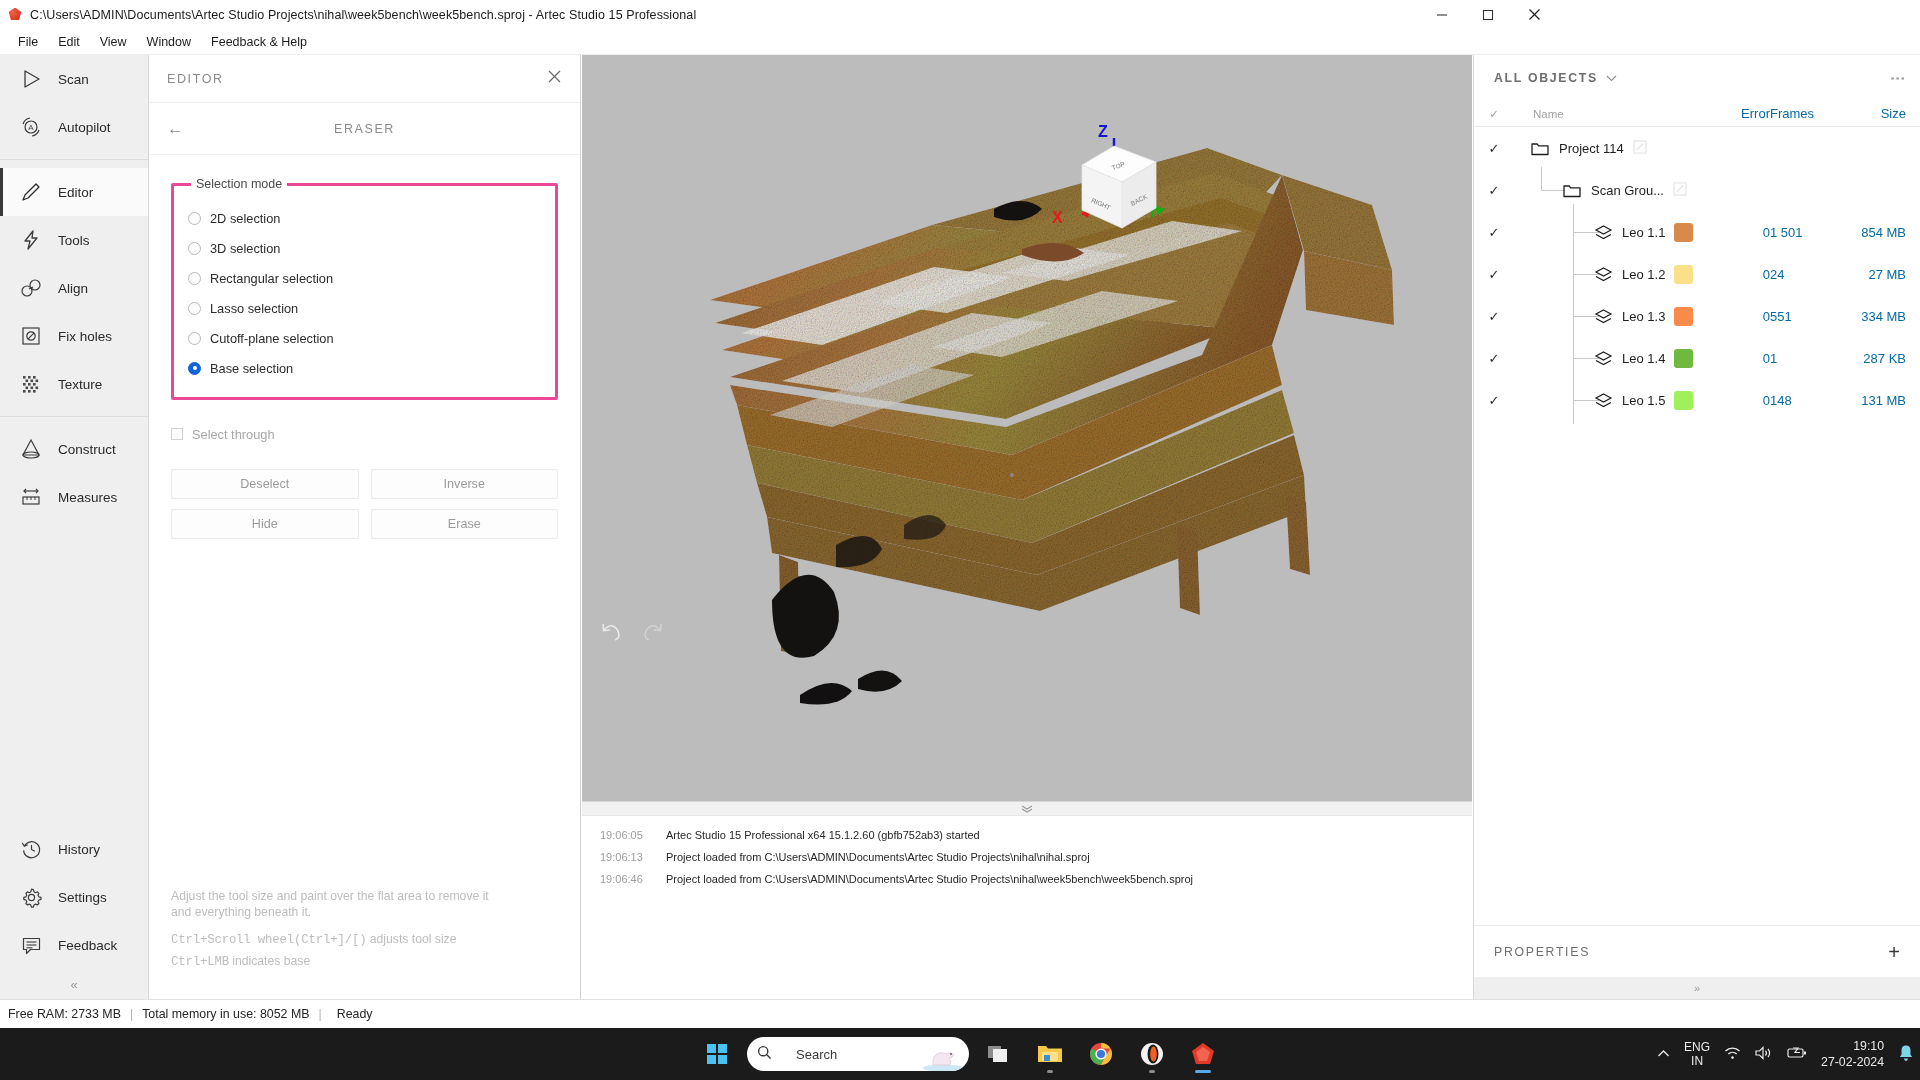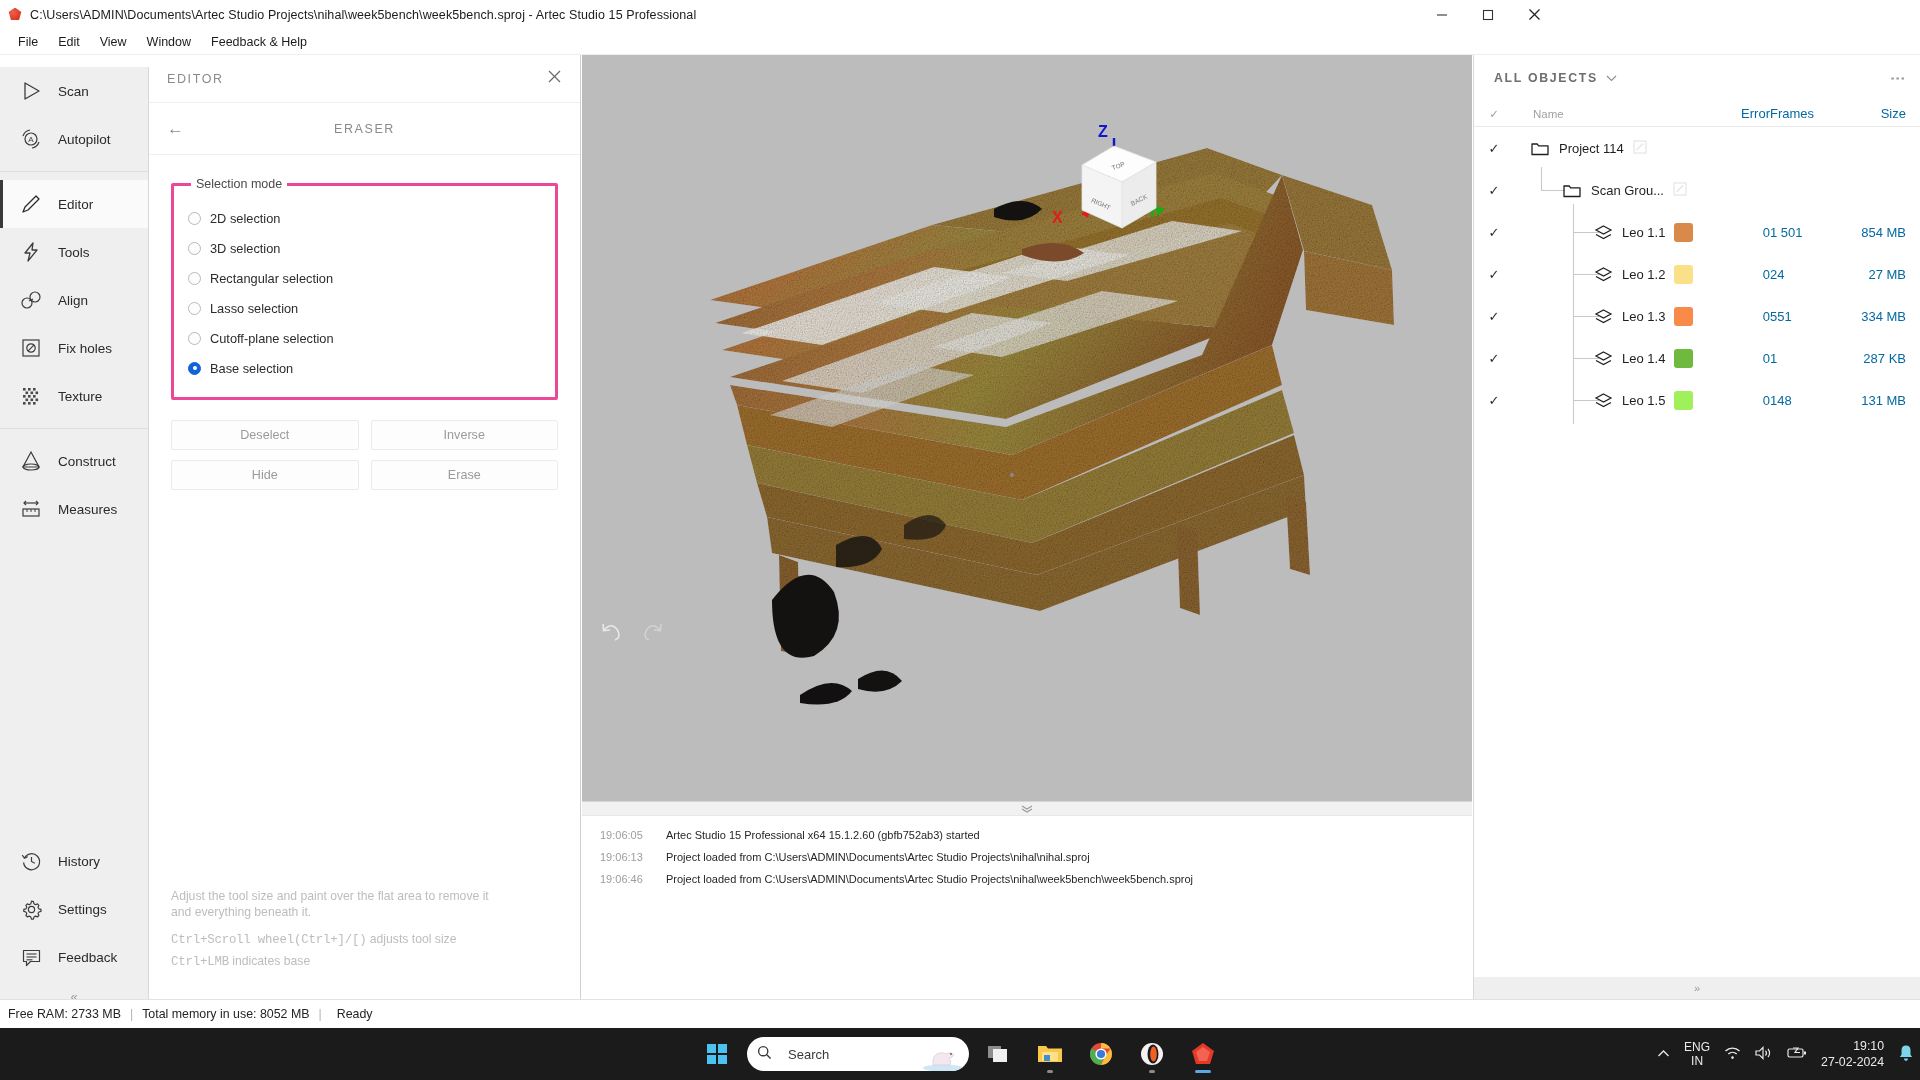--- a/index.html
+++ b/index.html
@@ -38,21 +38,21 @@
     position: absolute; top: 29px; left: 0; width: 1920px; height: 26px;
     background: #ffffff; display: flex; align-items: center; padding-left: 8px;
     border-bottom: 1px solid #eeeeee;
   }
   .menu-item {
     font-size: 12.5px; color: #1c1c1c; padding: 3px 10px; border-radius: 2px;
   }
 
   
   .rail {
-    position: absolute; top: 67px; left: 0; width: 149px; height: 944px;
+    position: absolute; top: 55px; left: 0; width: 149px; height: 944px;
     background: #efefef; border-right: 1px solid #d8d8d8;
     display: flex; flex-direction: column;
   }
   .rail-item {
     height: 48px; display: flex; align-items: center; gap: 14px; padding-left: 18px;
     font-size: 13.5px; color: #2a2a2a;
   }
   .rail-item.active { background: #fafafa; border-left: 3px solid #3a3a3a; padding-left: 15px; }
   .rail-sep { height: 1px; background: #dcdcdc; margin: 8px 0; }
   .rail-spacer { flex: 1 1 auto; }
@@ -223,21 +223,21 @@
     background: #1b1b1b; display: flex; align-items: center;
   }
   .tb-center {
     position: absolute; left: 50%; transform: translateX(-50%);
     display: flex; align-items: center; gap: 9px;
   }
   .tbi { width: 42px; height: 42px; display: flex; align-items: center;
          justify-content: center; border-radius: 5px; position: relative; }
   .tb-search {
     width: 222px; height: 34px; background: #ffffff; border-radius: 18px;
-    display: flex; align-items: center; padding: 0 10px; gap: 16px; position: relative;
+    display: flex; align-items: center; padding: 0 10px; gap: 24px; position: relative;
     overflow: hidden;
   }
   .tb-search-txt { font-size: 13px; color: #3a3a3a; }
   .run-dot { position: absolute; bottom: 2px; left: 50%; transform: translateX(-50%);
              width: 6px; height: 3px; border-radius: 2px; background: #8a8a8a; }
   .run-dot.active { width: 16px; background: #5aa9e6; }
   .tb-right {
     position: absolute; right: 6px; display: flex; align-items: center; gap: 14px;
     color: #eaeaea; font-size: 12px;
   }
@@ -475,20 +475,24 @@
         <label class="radio-row">
           <span class="radio"></span>
           <span>Cutoff-plane selection</span>
         </label>
         <label class="radio-row">
           <span class="radio checked"></span>
           <span>Base selection</span>
         </label>
       </fieldset>
 
+      <label class="checkbox-row">
+        <span class="cbox"></span>
+        <span>Select through</span>
+      </label>
 
       <div class="btn-grid">
         <div class="gbtn">Deselect</div>
         <div class="gbtn">Inverse</div>
         <div class="gbtn">Hide</div>
         <div class="gbtn">Erase</div>
       </div>
     </div>
 
     <div class="ed-hint">
@@ -795,20 +799,24 @@
           <span class="swatch" style="background:#9ff05a"></span>
         </span>
         <span class="c-err">0</span>
         <span class="c-frm">148</span>
         <span class="c-size">131 MB</span>
       </div>
     </div>
 
     <div class="rp-spacer"></div>
 
+    <div class="rp-props">
+      <span class="rp-props-title">PROPERTIES</span>
+      <span class="rp-plus">+</span>
+    </div>
     <div class="rp-expand">»</div>
   </div>
 
   <div class="statusbar">
     <span>Free RAM: 2733 MB</span>
     <span class="sb-sep">|</span>
     <span>Total memory in use: 8052 MB</span>
     <span class="sb-sep">|</span>
     <span style="padding-left:6px">Ready</span>
   </div>

